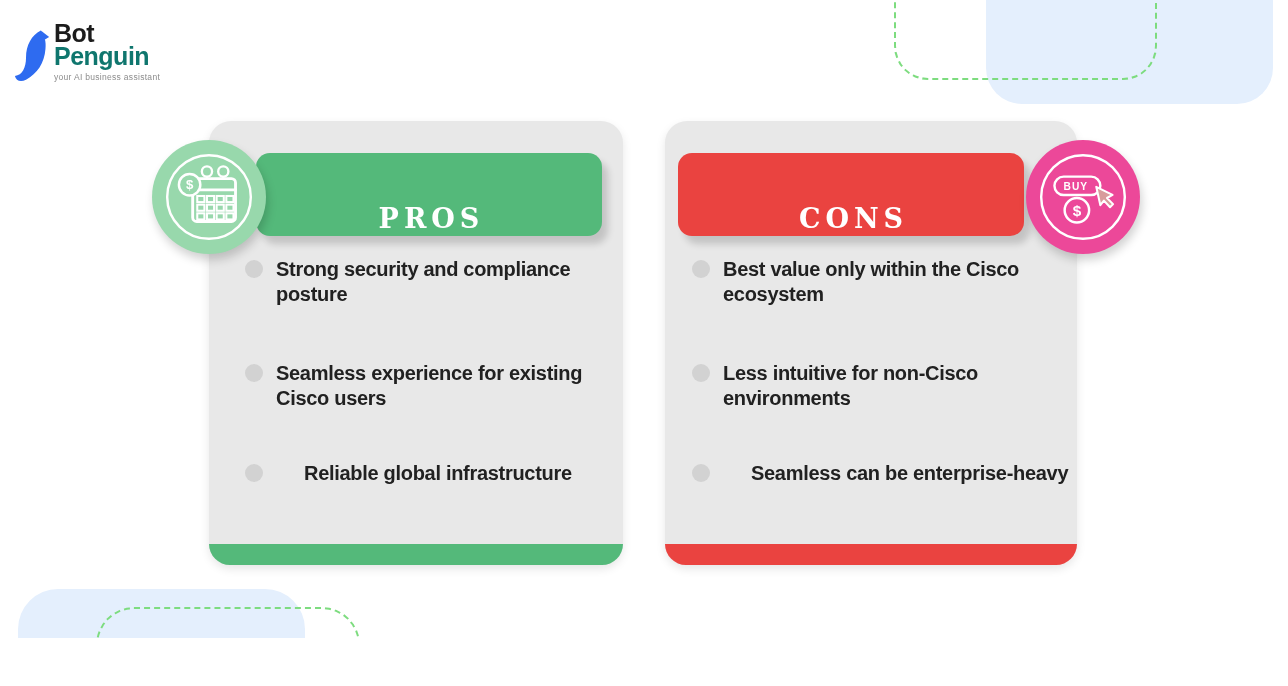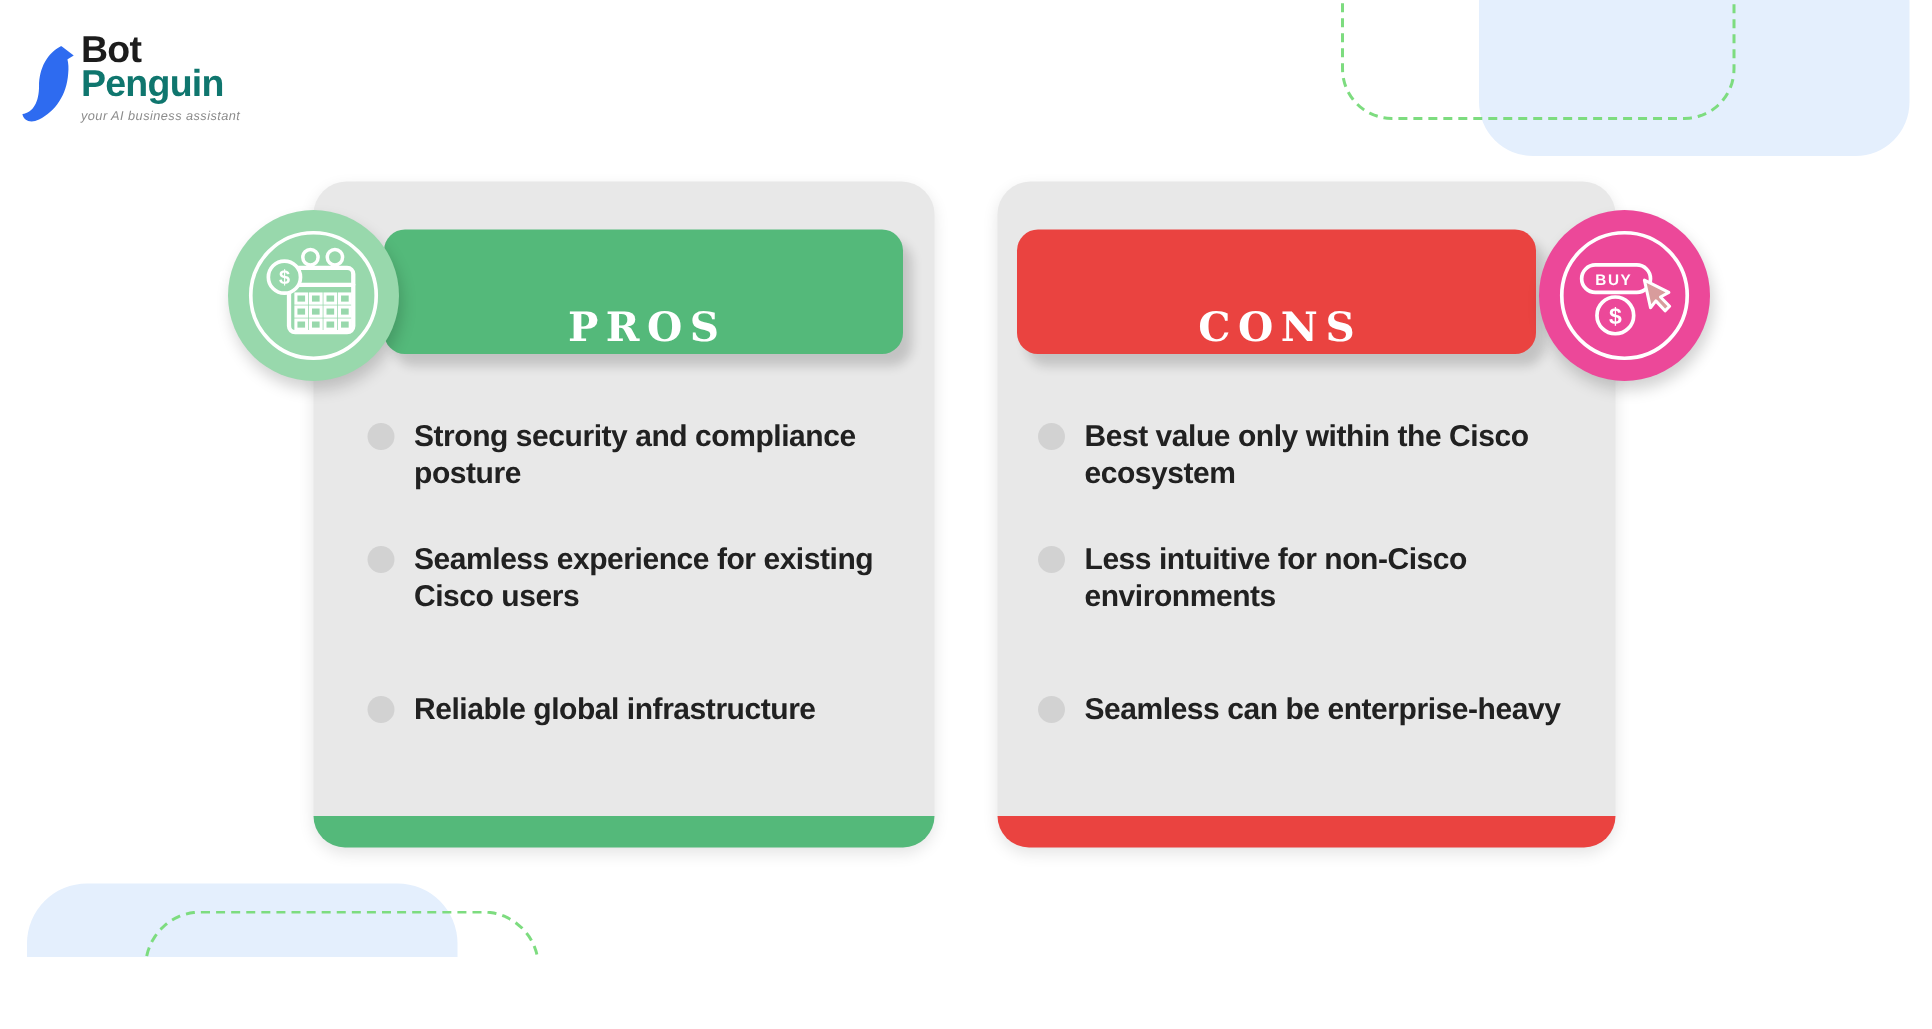--- a/index.html
+++ b/index.html
@@ -13,21 +13,21 @@
   .decor-dash{position:absolute;border:2px dashed #7ddc7f;border-radius:34px;}
   .decor-dash.tr{left:894px;top:-44px;width:259px;height:120px;}
   .decor-dash.bl{left:96px;top:607px;width:260px;height:130px;border-radius:38px;}
 
   
   .logo{position:absolute;left:14px;top:22px;display:flex;align-items:flex-start;}
   .logo-mark{width:37px;height:57px;margin-top:6px;}
   .logo-text{margin-left:3px;}
   .logo-bot{font-size:25px;font-weight:bold;color:#1c1c1c;line-height:23px;letter-spacing:-0.5px;}
   .logo-penguin{font-size:25px;font-weight:bold;color:#0f766e;line-height:23px;letter-spacing:-0.5px;}
-  .logo-tagline{font-size:8.5px;font-style:italic;color:#8c8c8c;margin-top:4px;letter-spacing:0.3px;}
+  .logo-tagline{font-size:8.5px;color:#8c8c8c;margin-top:4px;letter-spacing:0.3px;}
 
   
   .card{position:absolute;top:121px;height:444px;background:#e8e8e8;border-radius:22px;
         box-shadow:0 4px 10px rgba(0,0,0,0.10);}
   .card.pros{left:209px;width:414px;}
   .card.cons{left:665px;width:412px;}
 
   .bottom-strip{position:absolute;left:0;right:0;bottom:0;height:21px;border-radius:0 0 22px 22px;}
   .card.pros .bottom-strip{background:#54b97a;}
   .card.cons .bottom-strip{background:#ea4340;}
@@ -44,23 +44,23 @@
          display:flex;align-items:center;justify-content:center;
          box-shadow:2px 6px 10px rgba(0,0,0,0.18);z-index:3;}
   .card.pros .badge{left:-57px;background:#98d8ac;}
   .card.cons .badge{right:-63px;background:#ec4899;}
   .badge svg{width:102px;height:102px;}
 
   .items{list-style:none;margin:0;padding:0;}
   .item{position:absolute;display:flex;align-items:flex-start;}
   .card.pros .item{left:36px;}
   .card.cons .item{left:27px;}
-  .item:nth-child(1){top:158px;}
+  .item:nth-child(1){top:136px;}
   .item:nth-child(2){top:240px;}
-  .item:nth-child(3){top:340px;}
+  .item:nth-child(3){top:340px;gap:28px;}
   .dot{width:18px;height:18px;border-radius:50%;background:#d2d2d2;flex:0 0 18px;
        margin-right:13px;margin-top:3px;}
   .item-text{width:352px;font-size:20px;font-weight:bold;color:#212121;
              line-height:25px;letter-spacing:-0.3px;}
 </style>
 </head>
 <body>
 
 <div class="canvas">
 

